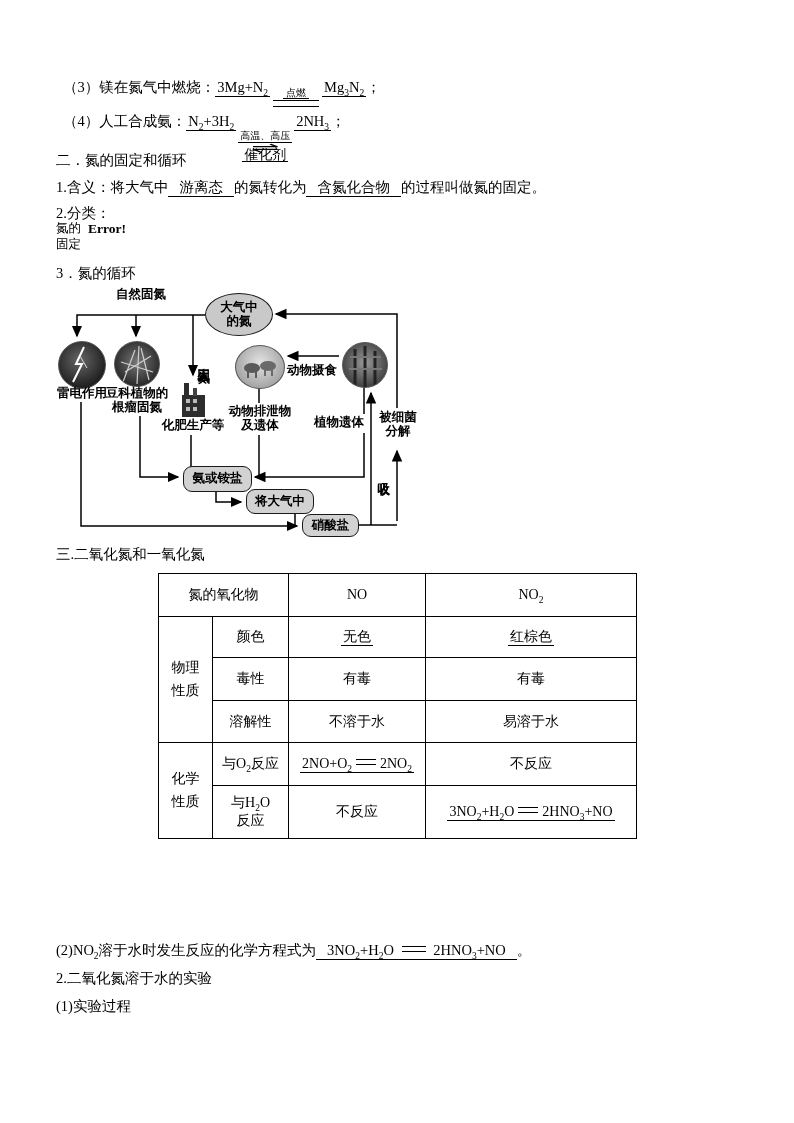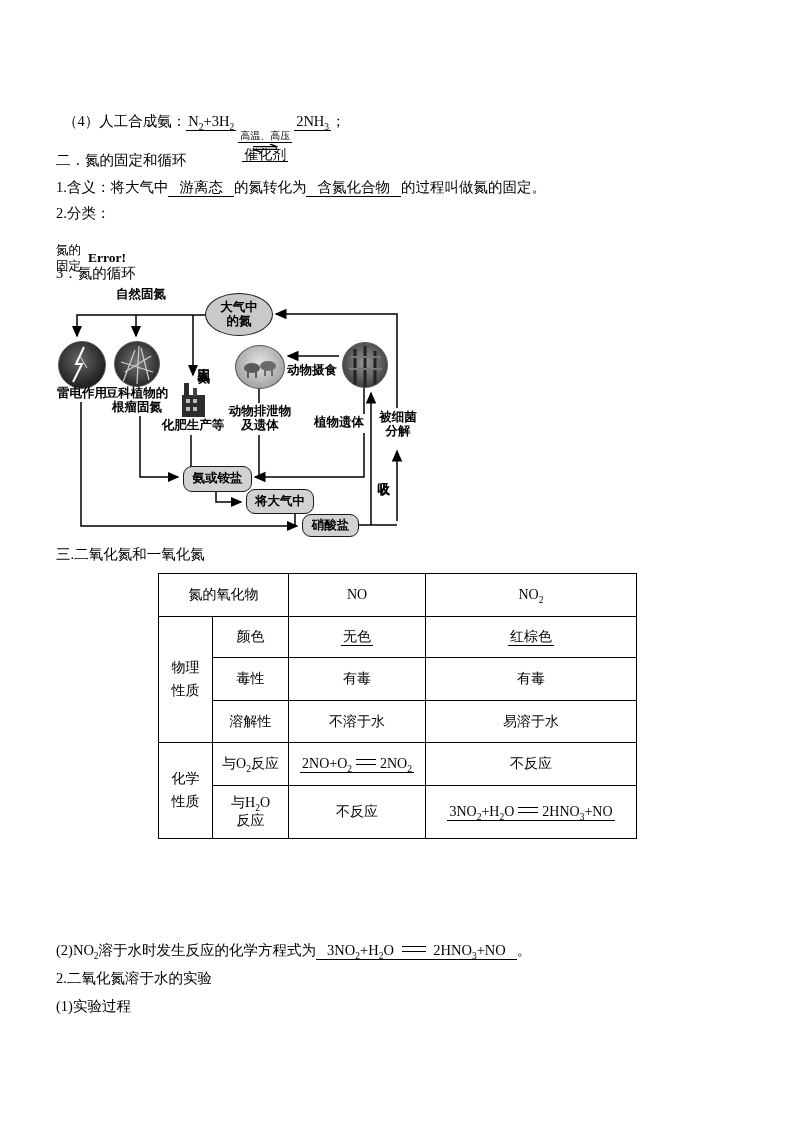--- a/index.html
+++ b/index.html
@@ -33,38 +33,44 @@
   #cmp-table{position:absolute;left:158px;top:573px;border-collapse:collapse;table-layout:fixed;font-size:14px;}
   #cmp-table td{border:1px solid #000;text-align:center;vertical-align:middle;padding:0 2px;}
   #cmp-table .dbl{width:20px;}
   .group-cell{line-height:1.6;}
 </style>
 </head>
 <body>
 
 <div class="page">
 
+  <div class="tline" style="left:63px;top:74px">
+    <span>（3）镁在氮气中燃烧：</span><span class="u">3Mg+N<sub>2</sub></span><span class="cond">
+        <span class="cond-top u">点燃</span>
+        <span class="cond-dbl"></span>
+      </span><span class="u">Mg<sub>3</sub>N<sub>2</sub></span><span>；</span>
+  </div>
 
   <div class="tline" style="left:63px;top:108px">
     <span>（4）人工合成氨：</span><span class="u">N<sub>2</sub>+3H<sub>2</sub></span><span class="cond4">
         <span class="t u">高温、高压</span>
         <span class="r">⇌</span>
         <span class="b u">催化剂</span>
       </span><span class="u">2NH<sub>3</sub></span><span>；</span>
   </div>
 
   <div class="tline" style="left:56px;top:147px">二．氮的固定和循环</div>
 
   <div class="tline" style="left:56px;top:174px">
     <span>1.含义：将大气中</span><span class="blank">游离态</span><span>的氮转化为</span><span class="blank">含氮化合物</span><span>的过程叫做氮的固定。</span>
   </div>
 
   <div class="tline" style="left:56px;top:200px">2.分类：</div>
 
-  <div class="tline" style="left:56px;top:221px;display:flex;align-items:center;line-height:1.25;font-size:12.5px;margin-top:22px;">
+  <div class="tline" style="left:56px;top:221px;display:flex;align-items:flex-start;line-height:1.25;font-size:12.5px;">
     <span style="display:inline-block;">
       <span>氮的</span><br>
       <span>固定</span>
     </span>
     <b style="font-size:13.5px;margin-left:7px;">Error!</b>
   </div>
 
   <div class="tline" style="left:56px;top:260px">3．氮的循环</div>
 
   <div id="diagram">

